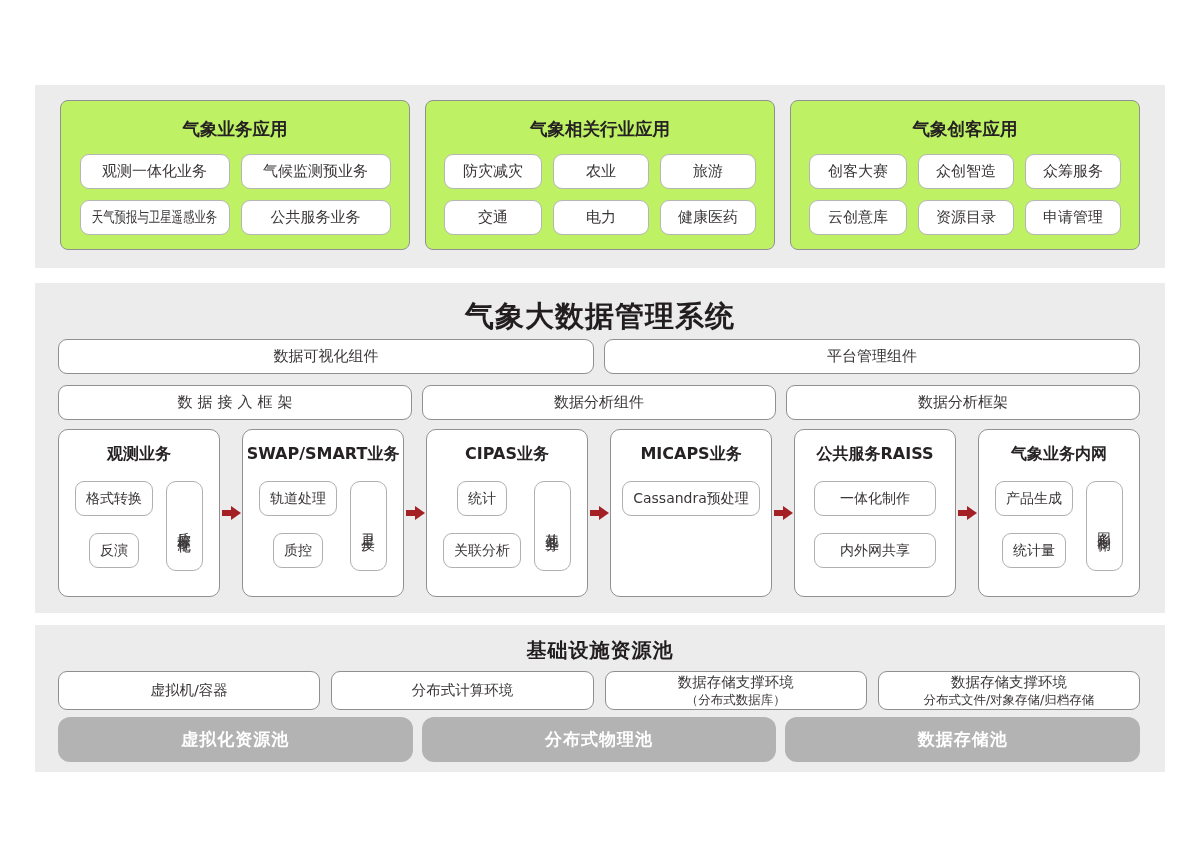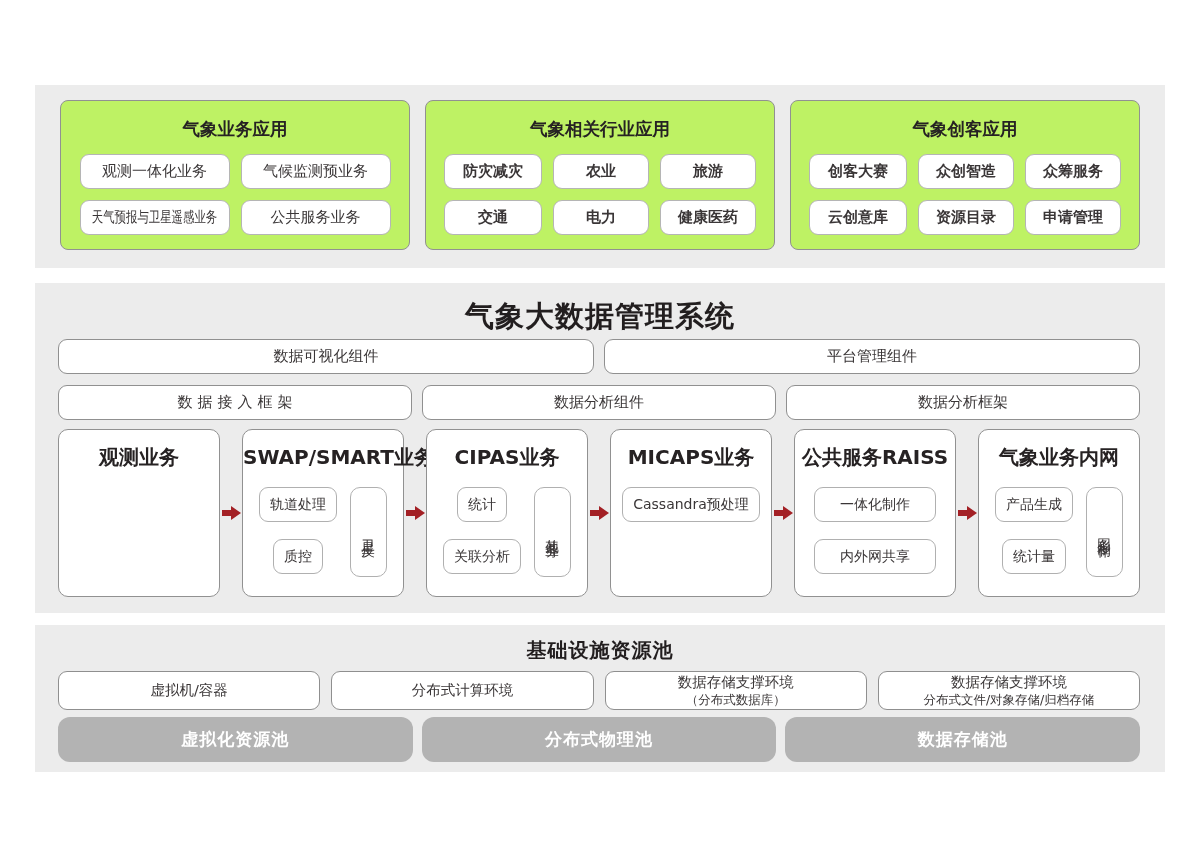--- a/index.html
+++ b/index.html
@@ -13,38 +13,38 @@
   #band-top    { top:85px;  height:183px; }
   #band-middle { top:283px; height:330px; }
   #band-bottom { top:625px; height:147px; }
 
   
   .top-cards { position:absolute; inset:0; padding:15px 25px; display:flex; justify-content:space-between; }
   .app-card { width:350px; height:150px; background:#bef264; border:1.5px solid #919191; border-radius:8px; }
   .app-title { text-align:center; margin-top:16px; font-size:17.5px; font-weight:bold; color:#262223; }
   .app-grid { margin-top:13px; display:grid; justify-content:center; gap:11px; }
   .grid2 { grid-template-columns:150px 150px; }
-  .grid3 { grid-template-columns:98px 96px 96px;font-weight:bold; }
+  .grid3 { grid-template-columns:98px 96px 96px; }
   .chip { height:35px; background:#fff; border:1.5px solid #b5b5b5; border-radius:9px;
           display:flex; align-items:center; justify-content:center; font-size:15px; color:#3a3637; overflow:hidden; }
   .squeeze { display:inline-block; transform:scaleX(0.76); white-space:nowrap; }
 
   
   .mid-title { text-align:center; padding-top:14px; font-size:29px; font-weight:bold; color:#221e1f; letter-spacing:1px; }
   .mid-row { position:absolute; left:23px; right:25px; display:flex; gap:10px; }
   .mid-row1 { top:56px; }
   .mid-row2 { top:102px; }
   .bar { flex:1; height:35px; background:#fff; border:1.5px solid #909090; border-radius:9px;
          display:flex; align-items:center; justify-content:center; font-size:15px; color:#3a3637; }
   .spaced { letter-spacing:5px; margin-left:5px; }
 
   .pipeline { position:absolute; left:23px; right:25px; top:146px; height:168px;
               display:flex; justify-content:space-between; align-items:stretch; }
   .pcard { width:162px; background:#fff; border:1.5px solid #919191; border-radius:10px; }
-  .pcard-title { margin-top:14px; text-align:center; font-weight:bold; font-size:20px; color:#262223; white-space:nowrap; }
+  .pcard-title { margin-top:14px; text-align:center; font-weight:bold; font-size:16px; color:#262223; white-space:nowrap; }
   .pcard-body { margin-top:16px; display:flex; justify-content:center; align-items:flex-start; gap:13px; }
   .pcol { display:flex; flex-direction:column; align-items:center; gap:17px; }
   .pill { height:35px; border:1.5px solid #b0b0b0; border-radius:9px; background:#fff;
           display:flex; align-items:center; justify-content:center; font-size:14px; padding:0 10px; white-space:nowrap; }
   .pill.w120 { width:122px; }
   .vbox { writing-mode:vertical-lr; text-orientation:upright; width:37px; height:90px;
           border:1.5px solid #b0b0b0; border-radius:10px; background:#fff;
           display:flex; align-items:center; justify-content:center; font-size:13.5px; letter-spacing:2px; }
   .flow-arrow { position:relative; flex:0 0 19px; width:19px; height:14px; align-self:center; }
   .flow-arrow::before { content:""; position:absolute; left:0; top:4px; width:11px; height:6px; background:#a32025; }
@@ -159,20 +159,31 @@
       </div>
     <div class="bar">
         <span>数据分析框架</span>
       </div>
   </div>
 
   <div class="pipeline">
 
     <div class="pcard">
       <div class="pcard-title">观测业务</div>
+      <div class="pcard-body">
+        <div class="pcol">
+          <div class="pill">
+              <span>格式转换</span>
+            </div>
+          <div class="pill">
+              <span>反演</span>
+            </div>
+        </div>
+        <div class="vbox">质控标准化</div>
+      </div>
     </div>
 
     <div class="flow-arrow"></div>
 
     <div class="pcard">
       <div class="pcard-title">SWAP/SMART业务</div>
       <div class="pcard-body">
         <div class="pcol">
           <div class="pill">
               <span>轨道处理</span>

